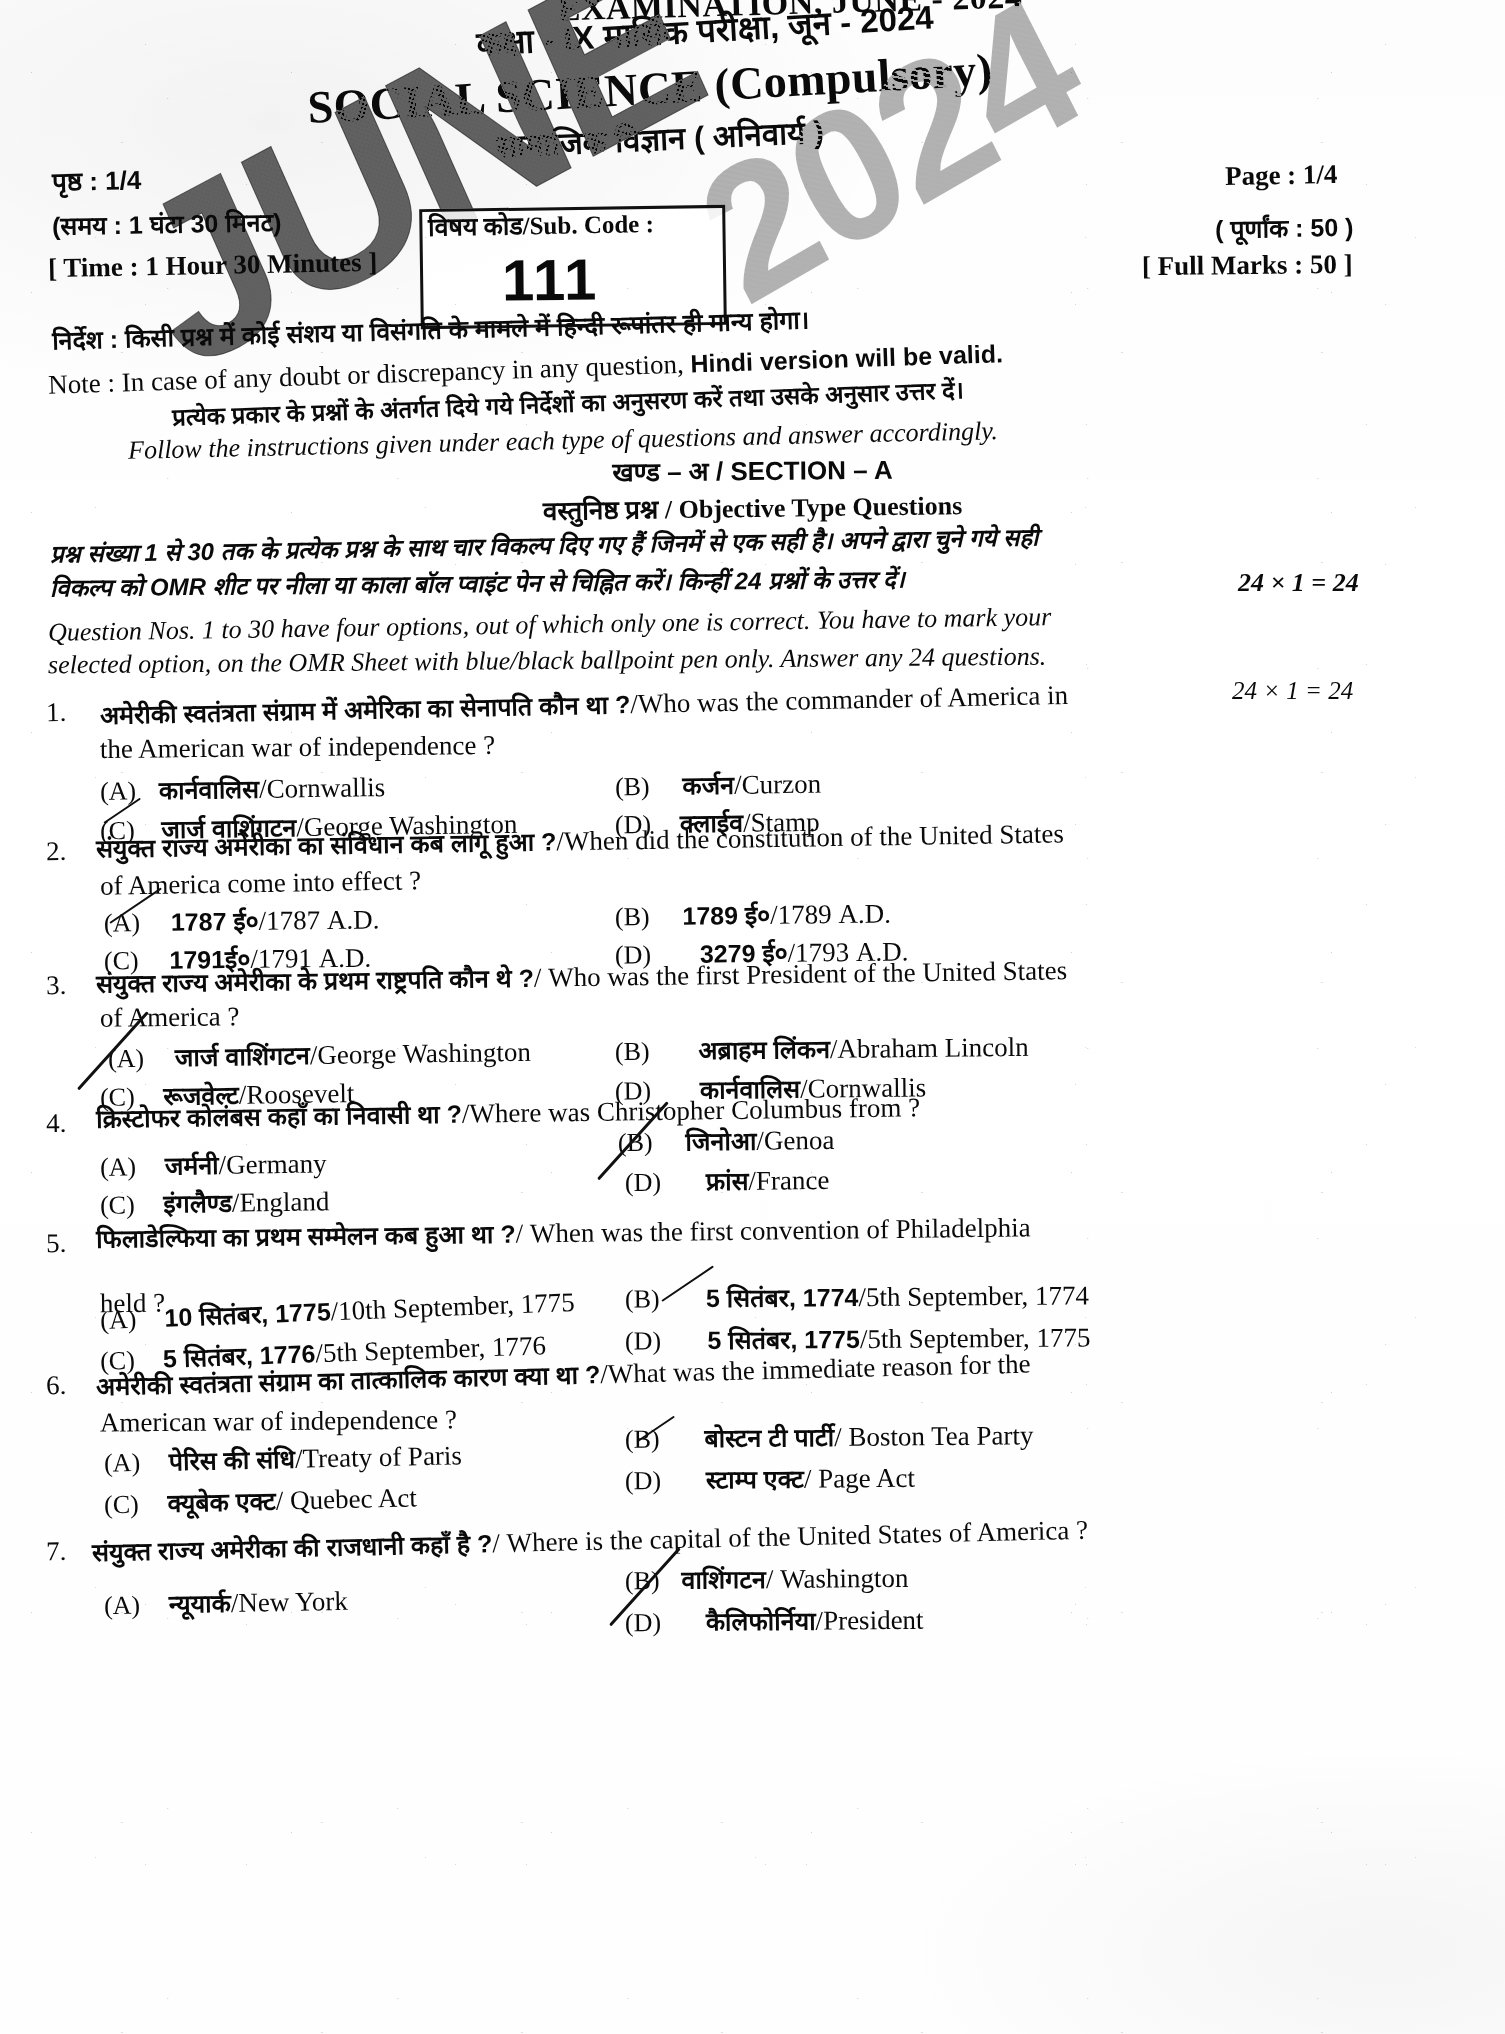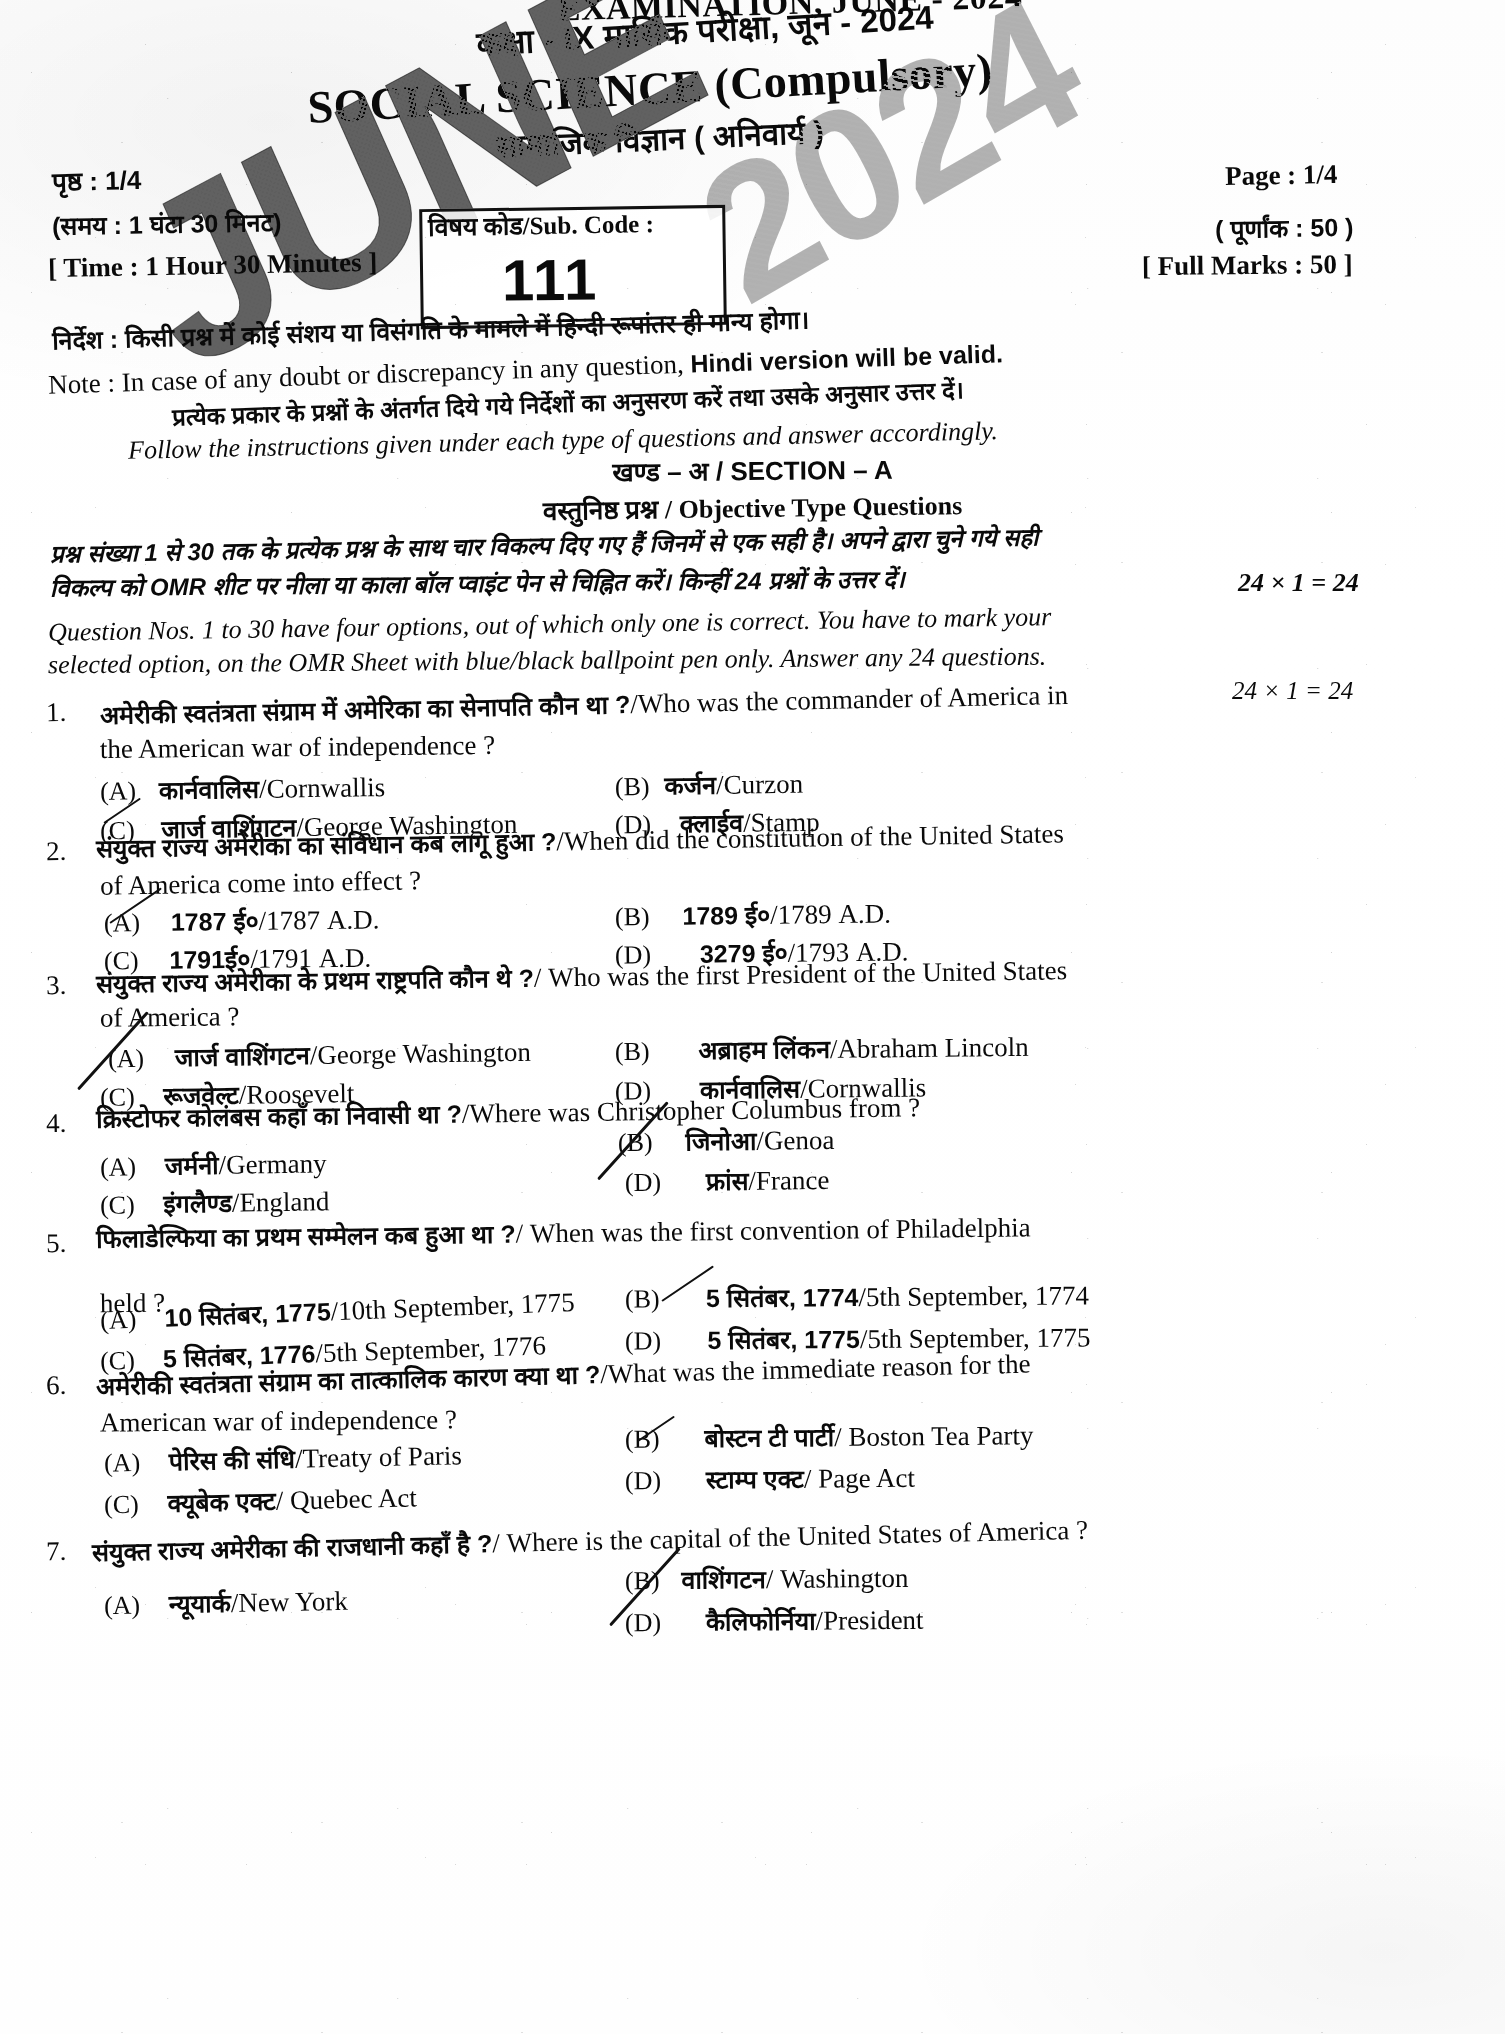--- a/index.html
+++ b/index.html
@@ -219,21 +219,21 @@
         <span class="h">अमेरीकी स्वतंत्रता संग्राम में अमेरिका का सेनापति कौन था ?</span><span class="e">/Who was the commander of America in</span>
       </span>
       <span class="qtext ln" style="left:100px;top:34px;transform:rotate(-.6deg);">the American war of independence ?</span>
 
       <span class="opt ln" style="left:100px;top:76px;transform:rotate(-.8deg);">
         <span class="lab">(A)</span>
         <span class="h" style="margin-left:16px">कार्नवालिस</span><span class="e">/<span>Cornwallis</span></span>
       </span>
       <span class="opt ln" style="left:615px;top:72px;transform:rotate(-.8deg);">
         <span class="lab">(B)</span>
-        <span class="h" style="margin-left:8px">कर्जन</span><span class="e">/<span>Curzon</span></span>
+        <span class="h" style="margin-left:26px">कर्जन</span><span class="e">/<span>Curzon</span></span>
       </span>
       <span class="opt ln" style="left:100px;top:114px;transform:rotate(-.9deg);">
         <span class="lab">(C)</span>
         <span class="h" style="margin-left:20px">जार्ज वाशिंगटन</span><span class="e">/<span>George Washington</span></span>
       </span>
       <span class="opt ln" style="left:615px;top:110px;transform:rotate(-.7deg);">
         <span class="lab">(D)</span>
         <span class="h" style="margin-left:22px">क्लाईव</span><span class="e">/<span>Stamp</span></span>
       </span>
       <span class="tick" style="left:102px;top:94px;"></span>

